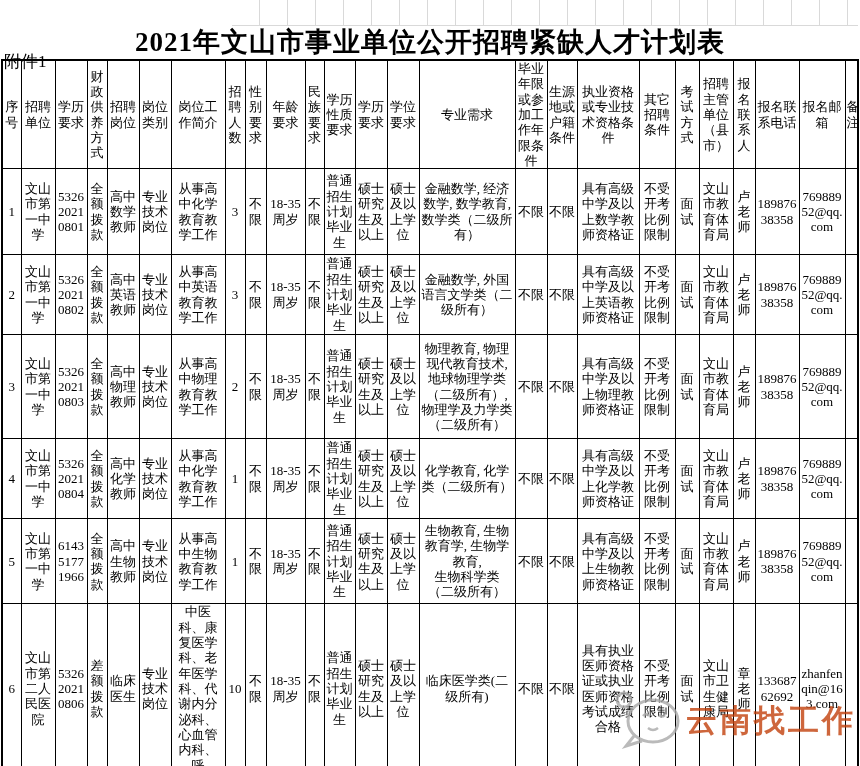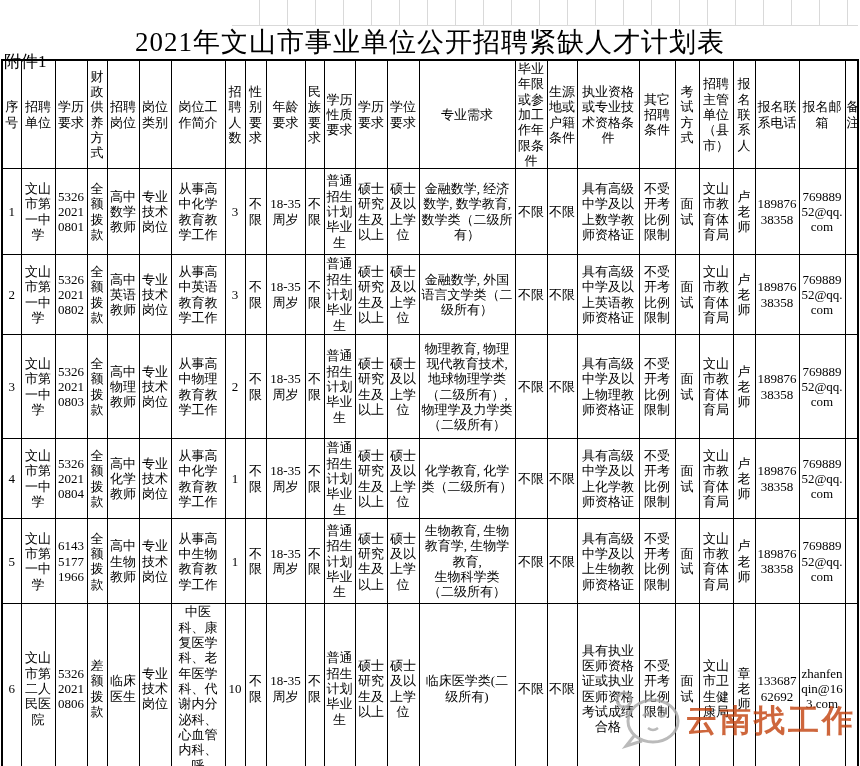--- a/index.html
+++ b/index.html
@@ -10,21 +10,21 @@
   }
   .topbar { position:relative; height:26px; }
   .topbar-grid {
     position:absolute; left:232px; top:0; width:626px; height:25px;
     background:repeating-linear-gradient(90deg, transparent 0 27px, #d9d9d9 27px 28px);
     border-bottom:1px solid #d9d9d9;
   }
   .attachment-label { position:absolute; left:4px; top:2px; font-size:17px;margin-top:48px; }
   .title-row {
     height:33px; line-height:32px; text-align:center;
-    font-size:27px; font-weight:normal; letter-spacing:1px;
+    font-size:27px; font-weight:bold; letter-spacing:1px;
   }
   table.plan {
     border-collapse:collapse; table-layout:fixed;
     width:856px; margin-left:1px; border:2px solid #000;
   }
   table.plan th, table.plan td {
     border:1px solid #000; text-align:center; vertical-align:middle;
     font-size:13px; font-weight:normal; padding:0 1px;
     word-break:break-all; white-space:pre-wrap; line-height:1.18;
     overflow:hidden;

